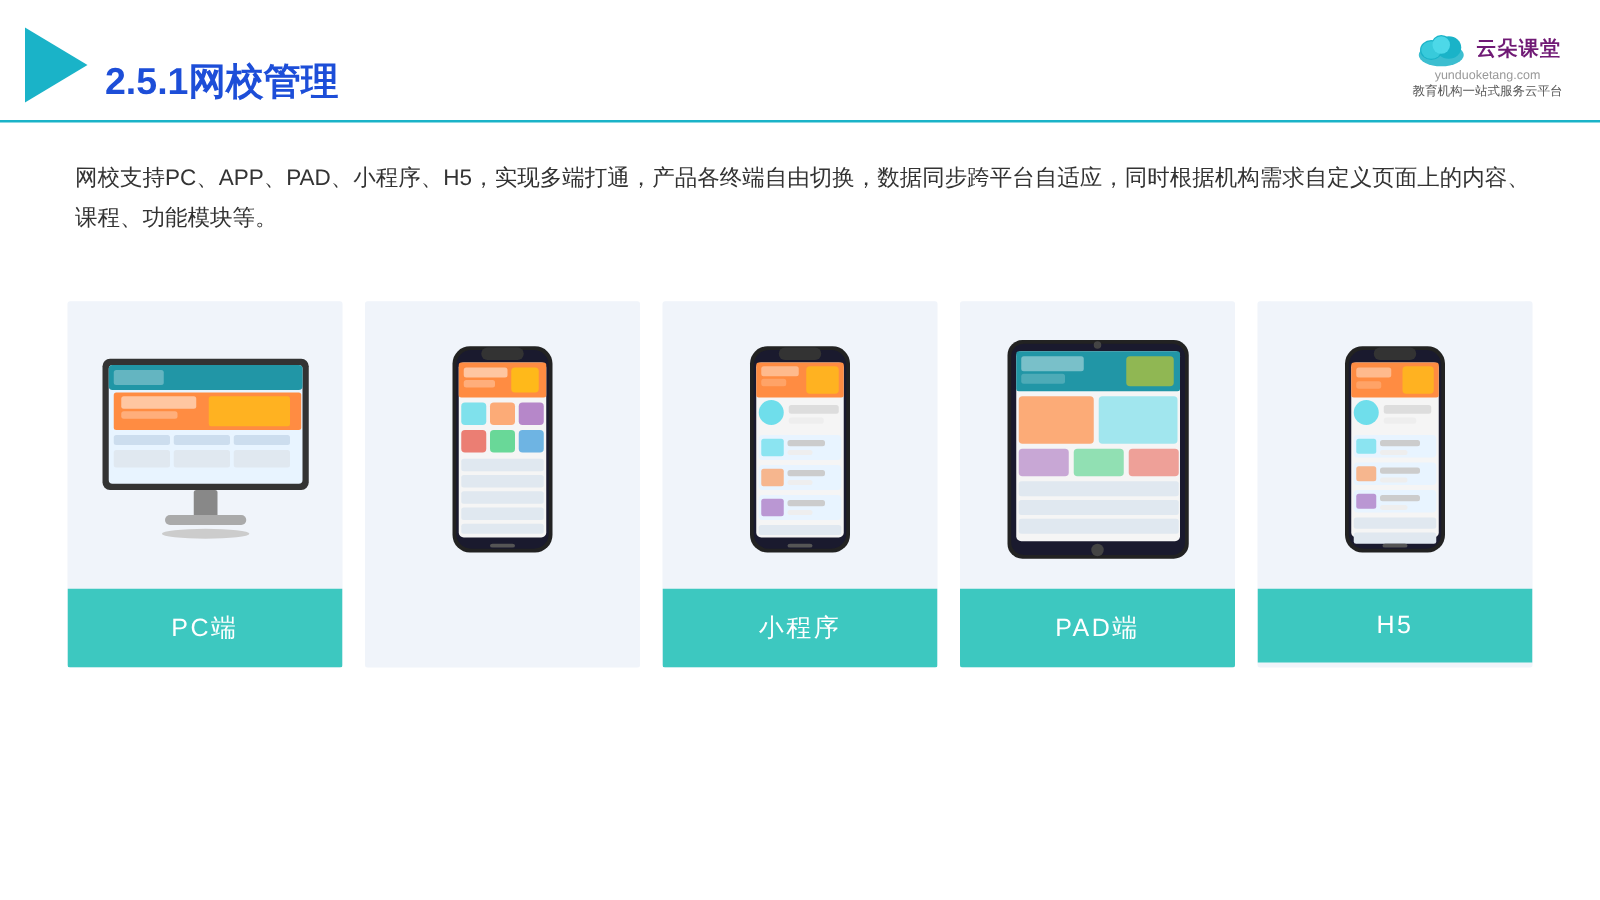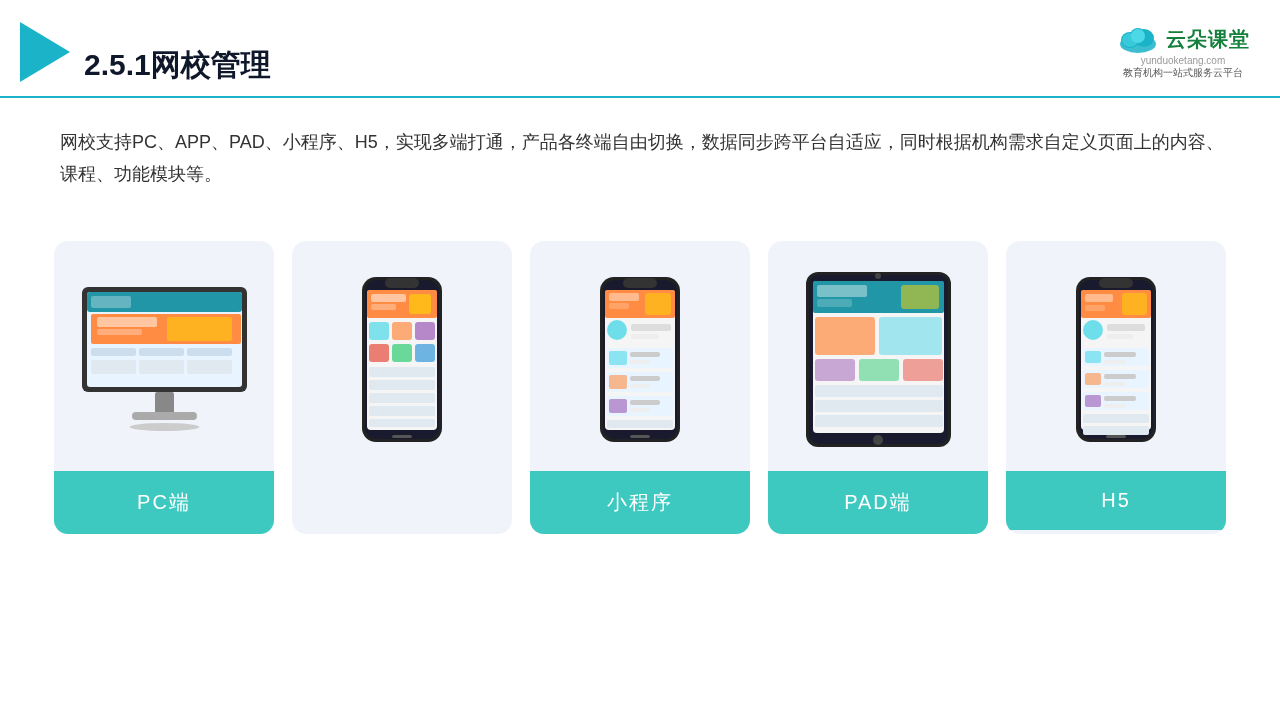--- a/index.html
+++ b/index.html
@@ -29,40 +29,40 @@
       width: 0;
       height: 0;
       border-top: 30px solid transparent;
       border-bottom: 30px solid transparent;
       border-left: 50px solid #1ab3c8;
       flex-shrink: 0;
     }
     .page-title {
       font-size: 30px;
       font-weight: bold;
-      color: #0f172a;
+      color: #1d4ed8;
       margin-top: 27px;
     }
     .header-right {
       display: flex;
       flex-direction: column;
       align-items: center;
     }
     .brand-logo {
       display: flex;
       align-items: center;
       gap: 6px;
     }
     .cloud-icon {
       width: 44px;
       height: 30px;
     }
     .brand-name {
-      font-size: 20px;
-      color: #15803d;
+      font-size: 16px;
+      color: #701a75;
       font-weight: bold;
       letter-spacing: 1px;
       font-family: Liberation Serif, serif;
     }
     .brand-url {
       font-size: 10px;
       color: #999;
       margin-top: 1px;
     }
     .brand-tagline {
@@ -84,21 +84,21 @@
       display: flex;
       justify-content: center;
       gap: 18px;
       padding: 30px 40px 0 40px;
       margin-top: 10px;
     }
 
     .device-card {
       width: 220px;
       background: #f0f4fa;
-      border-radius: 14px;
+      border-radius: 2px;
       display: flex;
       flex-direction: column;
       align-items: center;
       overflow: hidden;
       flex-shrink: 0;
     }
 
     .device-image-area {
       width: 100%;
       height: 230px;

